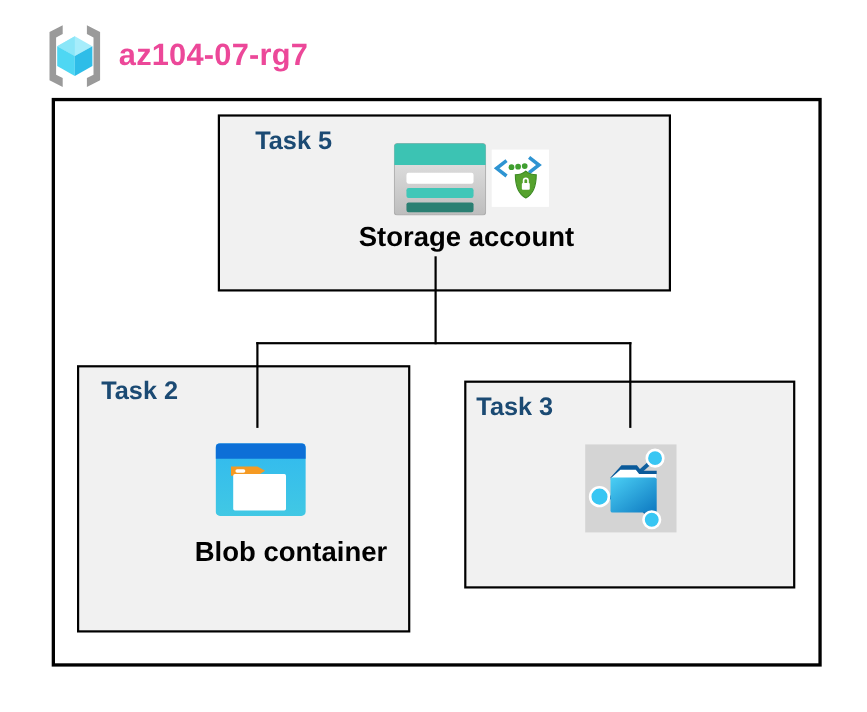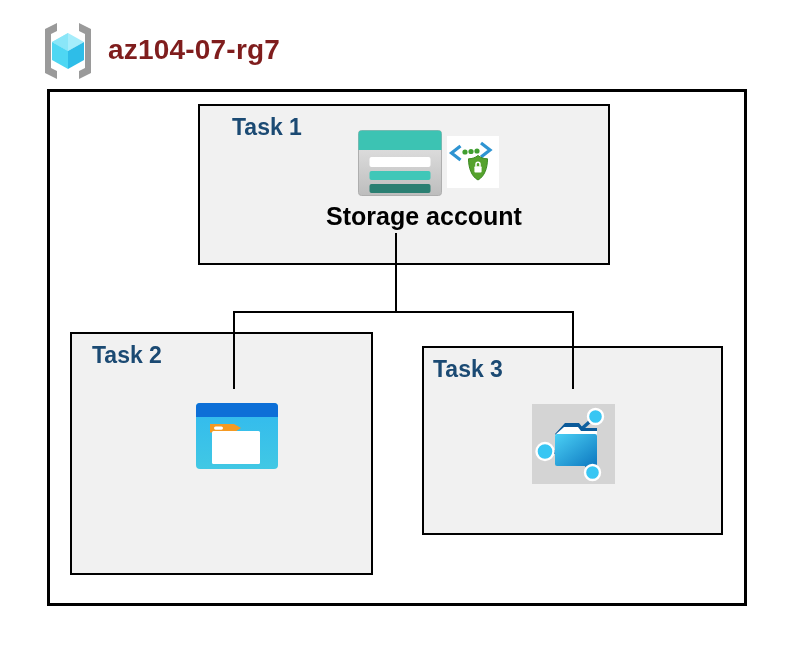--- a/index.html
+++ b/index.html
@@ -4,21 +4,21 @@
 <style>
   html,body{margin:0;padding:0;background:#fff;}
   .canvas{
     position:relative;width:788px;height:647px;background:#ffffff;
     font-family:"Liberation Sans",sans-serif;overflow:hidden;
   }
   
   .rg-header-icon{position:absolute;left:36px;top:21px;width:64px;height:60px;}
   .rg-name{
     position:absolute;left:108px;top:34px;font-size:28px;font-weight:700;
-    color:#7f1d1d;letter-spacing:0.2px;white-space:nowrap;
+    color:#ec4899;letter-spacing:0.2px;white-space:nowrap;
   }
   
   .rg-box{
     position:absolute;left:47px;top:89px;width:700px;height:517px;
     border:3px solid #000;box-sizing:border-box;background:#fff;
   }
   
   .task-box{
     position:absolute;background:#f1f1f1;border:2px solid #000;box-sizing:border-box;
   }
@@ -69,21 +69,21 @@
     <polygon points="32,12 48,21 32,30 16,21" fill="#a6edfb"></polygon>
     <polygon points="32,12 32,30 16,21" fill="#8ae6f8"></polygon>
     <polygon points="16,21 32,30 32,48 16,39" fill="#4ed7f3"></polygon>
     <polygon points="48,21 32,30 32,48 48,39" fill="#2ebde8"></polygon>
   </svg>
   <div class="rg-name">az104-07-rg7</div>
 
   <div class="rg-box"></div>
 
   <div class="task-box t1">
-    <div class="task-label">Task 1</div>
+    <div class="task-label">Task 5</div>
 
     <svg class="storage-icon" viewBox="0 0 84 66" xmlns="http://www.w3.org/2000/svg">
       <defs>
         <linearGradient id="steel" x1="0" y1="0" x2="0" y2="1">
           <stop offset="0" stop-color="#e8e8e8"></stop>
             <stop offset="1" stop-color="#bdbdbd"></stop>
         </linearGradient>
       </defs>
       <rect x="0.5" y="0.5" width="83" height="65" rx="3" fill="url(#steel)" stroke="#aeaeae"></rect>
       <path d="M0.5,20 V3.5 A3,3 0 0 1 3.5,0.5 H80.5 A3,3 0 0 1 83.5,3.5 V20 Z" fill="#3cc3b3"></path>
@@ -117,20 +117,21 @@
             <stop offset="1" stop-color="#41c8e4"></stop>
         </linearGradient>
       </defs>
       <rect x="0" y="0" width="82" height="66" rx="4" fill="url(#blobbody)"></rect>
       <path d="M0,14 V4 A4,4 0 0 1 4,0 H78 A4,4 0 0 1 82,4 V14 Z" fill="#0d6fd7"></path>
       <path d="M14,21 H38 L45,25 L38,29.5 H14 Z" fill="#f59a23"></path>
       <rect x="18" y="23.5" width="9" height="3.2" rx="1.6" fill="#ffffff"></rect>
       <rect x="16" y="28" width="48" height="33" rx="1.5" fill="#ffffff"></rect>
     </svg>
 
+    <div class="resource-label">Blob container</div>
   </div>
 
   <div class="task-box t3">
     <div class="task-label">Task 3</div>
 
     <div class="file-square">
       <svg class="file-icon" viewBox="0 0 79 76" xmlns="http://www.w3.org/2000/svg">
         <defs>
           <linearGradient id="foldergrad" x1="0" y1="0" x2="1" y2="1">
             <stop offset="0" stop-color="#4bd0f5"></stop>

